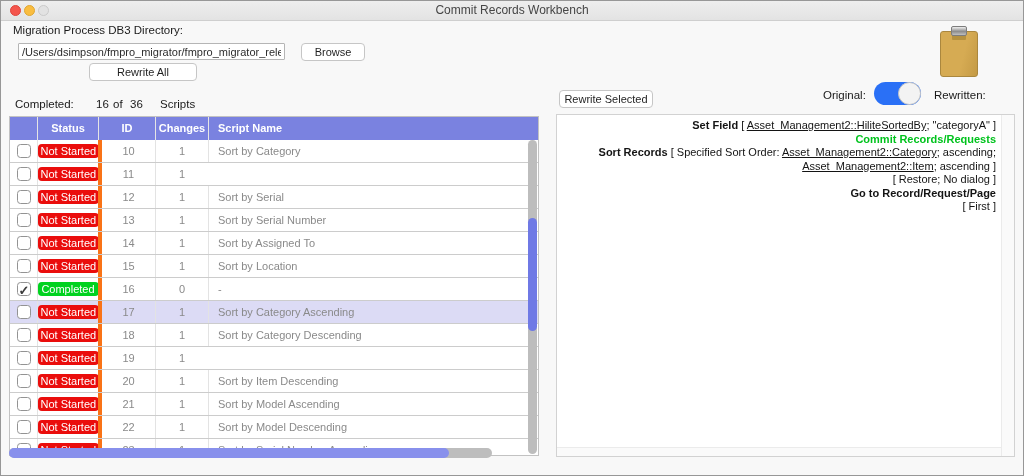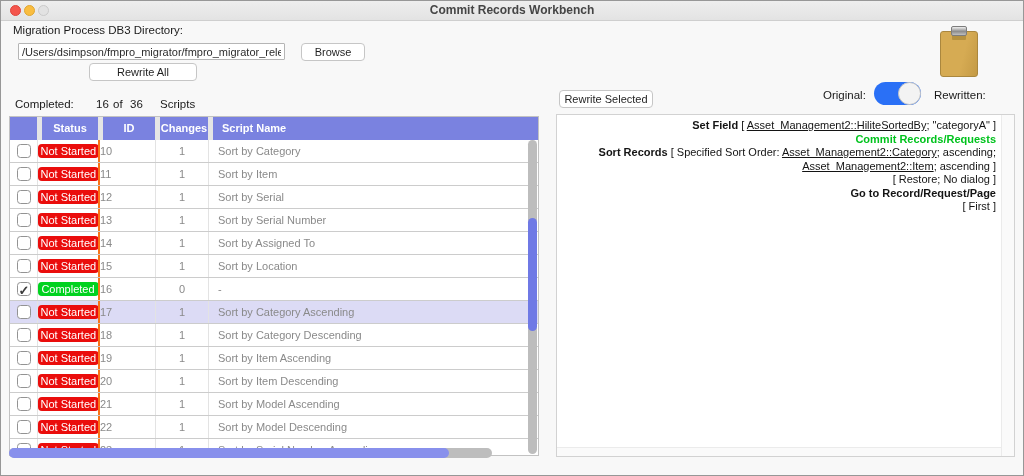--- a/index.html
+++ b/index.html
@@ -1,42 +1,42 @@
 <!DOCTYPE html>
 <html><head>
 <meta charset="utf-8">
 <style>
   html,body{margin:0;padding:0;background:#e9e9e9;font-family:"Liberation Sans",sans-serif;}
   .window{position:relative;width:1024px;height:476px;background:#f8f8f8;border:1px solid #979797;box-sizing:border-box;overflow:hidden;}
   
-  .titlebar{position:absolute;left:0;top:0;width:100%;height:19px;background:linear-gradient(#eeeeee,#e3e3e3);border-bottom:1px solid #cfcfcf;font-weight:bold;}
+  .titlebar{position:absolute;left:0;top:0;width:100%;height:19px;background:linear-gradient(#eeeeee,#e3e3e3);border-bottom:1px solid #cfcfcf;}
   .title{position:absolute;left:0;right:0;top:0;height:19px;line-height:19px;text-align:center;font-size:12px;color:#454545;}
   .light{position:absolute;top:4px;width:11px;height:11px;border-radius:50%;box-sizing:border-box;}
   .light.red{left:9px;background:#f4564d;border:1px solid #e0443c;}
   .light.yellow{left:23px;background:#f9bd40;border:1px solid #e0a630;}
   .light.gray{left:37px;background:#e2e2e2;border:1px solid #cacaca;}
   
   .dir-label{position:absolute;left:12px;top:23px;font-size:11.5px;color:#1a1a1a;}
   .path-input{position:absolute;left:17px;top:42px;width:267px;height:17px;box-sizing:border-box;border:1px solid #b5b5b5;background:#fff;font-family:"Liberation Sans",sans-serif;font-size:11px;color:#2c2c2c;padding:0 3px;border-radius:1px;}
   .btn{position:absolute;box-sizing:border-box;background:#fff;border:1px solid #c6c6c6;border-radius:4px;font-family:"Liberation Sans",sans-serif;font-size:11px;color:#1f1f1f;text-align:center;cursor:default;padding:0;}
   .browse-btn{left:300px;top:42px;width:64px;height:18px;}
   .rewrite-all-btn{left:88px;top:62px;width:108px;height:18px;}
   .progress{position:absolute;top:97px;left:0;height:14px;font-size:11.5px;color:#1a1a1a;}
   .progress span{position:absolute;white-space:nowrap;}
   .p-label{left:14px;} .p-done{left:95px;} .p-of{left:112px;} .p-total{left:129px;} .p-unit{left:159px;}
   
   .table{position:absolute;left:8px;top:115px;width:530px;height:340px;box-sizing:border-box;border:1px solid #c2c2c2;background:#fff;overflow:hidden;}
   .thead{display:flex;height:23px;color:#fff;font-weight:bold;font-size:11px;align-items:center;}
   .thead .hcell{box-sizing:border-box;height:23px;line-height:23px;}
-  .hcell+.hcell{border-left:5px solid #e5e5e5;}
+  .hcell+.hcell{border-left:1px solid #e5e5e5;}
   .trow{display:flex;height:23px;box-sizing:border-box;border-bottom:1px solid #ccc;background:#fff;align-items:center;}
   .cell{box-sizing:border-box;height:22px;line-height:22px;font-size:11px;color:#8a8a8a;overflow:hidden;white-space:nowrap;}
   .c-check{width:27px;display:flex;align-items:center;justify-content:center;}
   .c-status{width:61px;display:flex;align-items:center;justify-content:center;border-left:1px solid #e3e3e3;}
-  .c-id{width:57px;text-align:left;border-left:2px solid #f97316;}
+  .c-id{width:57px;text-align:center;border-left:4px solid #f97316;}
   .c-changes{width:53px;text-align:center;border-left:1px solid #e3e3e3;}
   .c-name{flex:1;padding-left:9px;border-left:1px solid #e3e3e3;}
   .h-status{width:61px;text-align:center;border-left:1px solid #fff;}
   .h-check{width:27px;}
   .h-id{width:57px;text-align:center;}
   .h-changes{width:53px;text-align:center;}
   .h-name{flex:1;padding-left:9px;}
   .checkbox{position:relative;width:14px;height:14px;box-sizing:border-box;border:1.5px solid #939393;border-radius:3.5px;background:#fff;}
   .checkbox.checked::after{content:"✓";position:absolute;left:1px;top:-3px;font-size:13px;font-weight:bold;color:#3c3c3c;}
   .badge{display:inline-block;min-width:61px;box-sizing:border-box;padding:0 3px;height:14px;line-height:14px;border-radius:4px;color:#fff;font-size:11px;text-align:center;}
@@ -107,21 +107,20 @@
     </div>
         <div class="trow">
       <div class="cell c-check">
             <span class="checkbox"></span>
           </div>
       <div class="cell c-status">
             <span class="badge" style="background: rgb(234, 13, 12);">Not Started</span>
           </div>
       <div class="cell c-id">11</div>
       <div class="cell c-changes">1</div>
-      <div class="cell c-name">Sort by Item</div>
     </div>
         <div class="trow">
       <div class="cell c-check">
             <span class="checkbox"></span>
           </div>
       <div class="cell c-status">
             <span class="badge" style="background: rgb(234, 13, 12);">Not Started</span>
           </div>
       <div class="cell c-id">12</div>
       <div class="cell c-changes">1</div>
@@ -195,21 +194,20 @@
     </div>
         <div class="trow">
       <div class="cell c-check">
             <span class="checkbox"></span>
           </div>
       <div class="cell c-status">
             <span class="badge" style="background: rgb(234, 13, 12);">Not Started</span>
           </div>
       <div class="cell c-id">19</div>
       <div class="cell c-changes">1</div>
-      <div class="cell c-name">Sort by Item Ascending</div>
     </div>
         <div class="trow">
       <div class="cell c-check">
             <span class="checkbox"></span>
           </div>
       <div class="cell c-status">
             <span class="badge" style="background: rgb(234, 13, 12);">Not Started</span>
           </div>
       <div class="cell c-id">20</div>
       <div class="cell c-changes">1</div>

